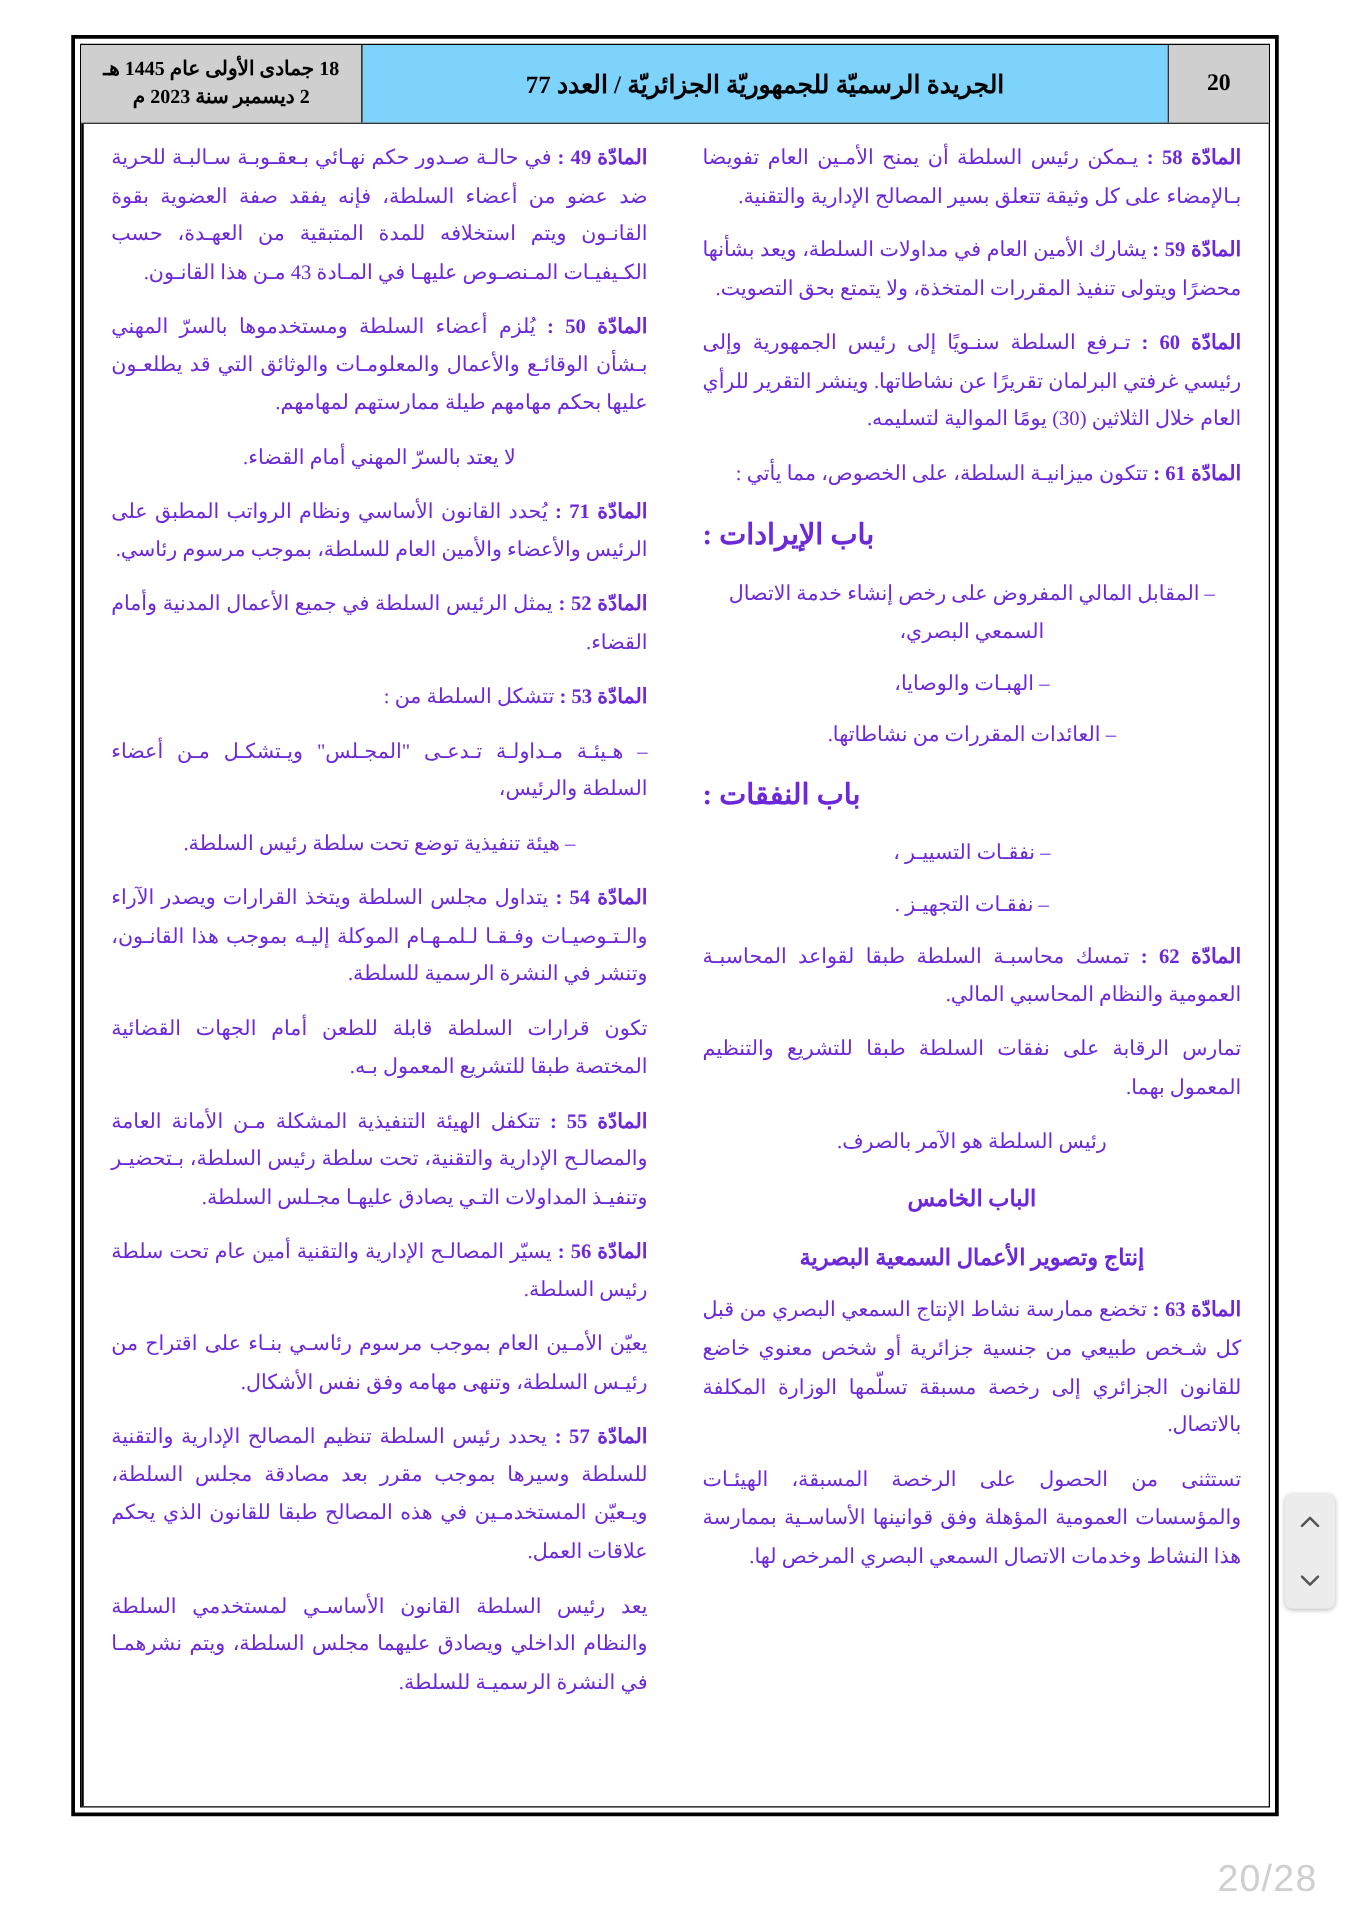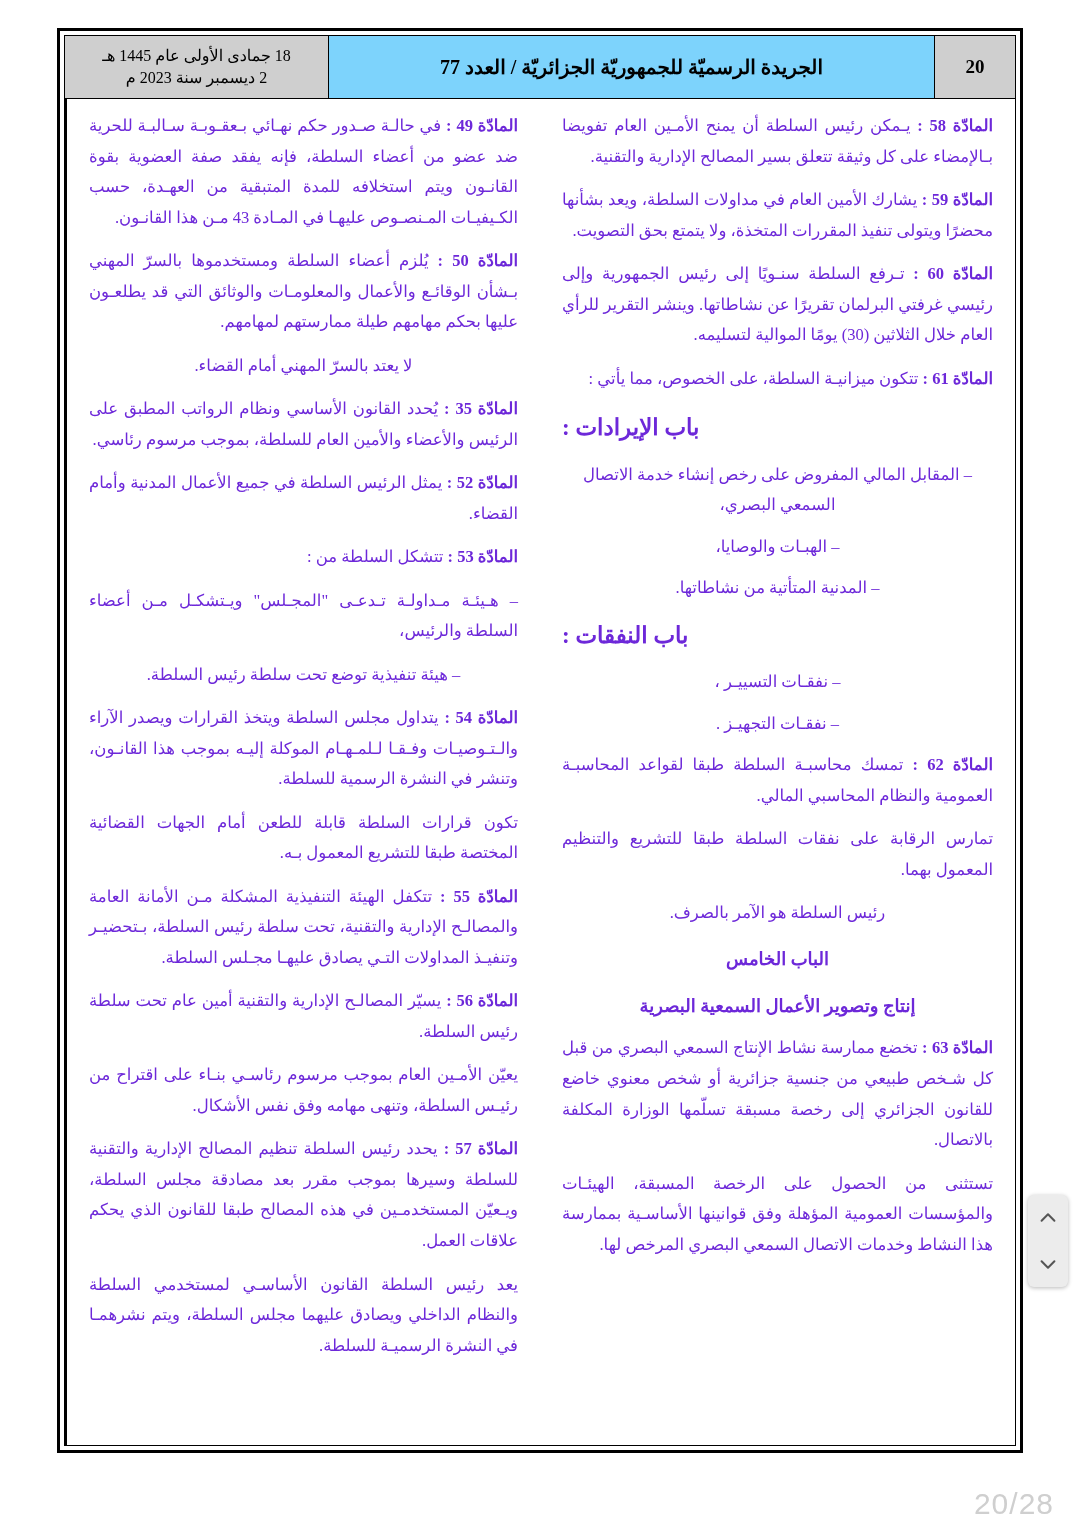--- a/index.html
+++ b/index.html
@@ -63,28 +63,28 @@
     align-items: center;
     justify-content: center;
     text-align: center;
     font-size: 20px;
     font-weight: bold;
     color: #000;
     padding: 0 8px;
     background: #7dd3fc;
   }
   .header-date {
-    width: 264px;
+    width: 225px;
     display: flex;
     flex-direction: column;
     align-items: center;
     justify-content: center;
     text-align: center;
     font-size: 16px;
-    font-weight: normal;
+    font-weight: bold;
     line-height: 1.35;
     color: #000;
     border-right: 1px solid #000;
     background: #cfcfcf;
     padding: 0 6px;
     box-sizing: border-box;
   }
   
   .columns {
     display: flex;
@@ -185,42 +185,42 @@
 
         <div class="col left-col">
           <p class="para"><span class="art">المادّة 58 :</span> يـمكن رئيس السلطة أن يمنح الأمـين العام تفويضا بـالإمضاء على كل وثيقة تتعلق بسير المصالح الإدارية والتقنية.</p>
           <p class="para"><span class="art">المادّة 59 :</span> يشارك الأمين العام في مداولات السلطة، ويعد بشأنها محضرًا ويتولى تنفيذ المقررات المتخذة، ولا يتمتع بحق التصويت.</p>
           <p class="para"><span class="art">المادّة 60 :</span> تـرفع السلطة سنـويًا إلى رئيس الجمهورية وإلى رئيسي غرفتي البرلمان تقريرًا عن نشاطاتها. وينشر التقرير للرأي العام خلال الثلاثين (30) يومًا الموالية لتسليمه.</p>
           <p class="para"><span class="art">المادّة 61 :</span> تتكون ميزانيـة السلطة، على الخصوص، مما يأتي :</p>
 
           <p class="subheading">باب الإيرادات :</p>
           <p class="bullet">– المقابل المالي المفروض على رخص إنشاء خدمة الاتصال السمعي البصري،</p>
           <p class="bullet">– الهبـات والوصايا،</p>
-          <p class="bullet">– المدنية المتأتية من نشاطاتها.</p>
+          <p class="bullet">– العائدات المقررات من نشاطاتها.</p>
 
           <p class="subheading">باب النفقات :</p>
           <p class="bullet">– نفقـات التسييـر ،</p>
           <p class="bullet">– نفقـات التجهيـز .</p>
 
           <p class="para"><span class="art">المادّة 62 :</span> تمسك محاسبـة السلطة طبقا لقواعد المحاسبـة العمومية والنظام المحاسبي المالي.</p>
           <p class="para">تمارس الرقابة على نفقات السلطة طبقا للتشريع والتنظيم المعمول بهما.</p>
           <p class="para center">رئيس السلطة هو الآمر بالصرف.</p>
 
           <p class="heading">الباب الخامس</p>
           <p class="heading">إنتاج وتصوير الأعمال السمعية البصرية</p>
 
           <p class="para"><span class="art">المادّة 63 :</span> تخضع ممارسة نشاط الإنتاج السمعي البصري من قبل كل شـخص طبيعي من جنسية جزائرية أو شخص معنوي خاضع للقانون الجزائري إلى رخصة مسبقة تسلّمها الوزارة المكلفة بالاتصال.</p>
           <p class="para">تستثنى من الحصول على الرخصة المسبقة، الهيئـات والمؤسسات العمومية المؤهلة وفق قوانينها الأساسـية بممارسة هذا النشاط وخدمات الاتصال السمعي البصري المرخص لها.</p>
         </div>
 
         <div class="col right-col">
           <p class="para"><span class="art">المادّة 49 :</span> في حالـة صـدور حكم نهـائي بـعقـوبـة سـالبـة للحرية ضد عضو من أعضاء السلطة، فإنه يفقد صفة العضوية بقوة القانـون ويتم استخلافه للمدة المتبقية من العهـدة، حسب الكـيفيـات المـنصـوص عليهـا في المـادة 43 مـن هذا القانـون.</p>
           <p class="para"><span class="art">المادّة 50 :</span> يُلزم أعضاء السلطة ومستخدموها بالسرّ المهني بـشأن الوقائـع والأعمال والمعلومـات والوثائق التي قد يطلعـون عليها بحكم مهامهم طيلة ممارستهم لمهامهم.</p>
           <p class="para center">لا يعتد بالسرّ المهني أمام القضاء.</p>
-          <p class="para"><span class="art">المادّة 35 :</span> يُحدد القانون الأساسي ونظام الرواتب المطبق على الرئيس والأعضاء والأمين العام للسلطة، بموجب مرسوم رئاسي.</p>
+          <p class="para"><span class="art">المادّة 71 :</span> يُحدد القانون الأساسي ونظام الرواتب المطبق على الرئيس والأعضاء والأمين العام للسلطة، بموجب مرسوم رئاسي.</p>
           <p class="para"><span class="art">المادّة 52 :</span> يمثل الرئيس السلطة في جميع الأعمال المدنية وأمام القضاء.</p>
           <p class="para"><span class="art">المادّة 53 :</span> تتشكل السلطة من :</p>
           <p class="para">– هـيئـة مـداولـة تـدعـى "المجـلس" ويـتشكـل مـن أعضاء السلطة والرئيس،</p>
           <p class="para center">– هيئة تنفيذية توضع تحت سلطة رئيس السلطة.</p>
           <p class="para"><span class="art">المادّة 54 :</span> يتداول مجلس السلطة ويتخذ القرارات ويصدر الآراء والـتـوصيـات وفـقـا لـلمـهـام الموكلة إليـه بموجب هذا القانـون، وتنشر في النشرة الرسمية للسلطة.</p>
           <p class="para">تكون قرارات السلطة قابلة للطعن أمام الجهات القضائية المختصة طبقا للتشريع المعمول بـه.</p>
           <p class="para"><span class="art">المادّة 55 :</span> تتكفل الهيئة التنفيذية المشكلة مـن الأمانة العامة والمصالـح الإدارية والتقنية، تحت سلطة رئيس السلطة، بـتحضيـر وتنفيـذ المداولات التـي يصادق عليهـا مجـلس السلطة.</p>
           <p class="para"><span class="art">المادّة 56 :</span> يسيّر المصالـح الإدارية والتقنية أمين عام تحت سلطة رئيس السلطة.</p>
           <p class="para">يعيّن الأمـين العام بموجب مرسوم رئاسـي بنـاء على اقتراح من رئيـس السلطة، وتنهى مهامه وفق نفس الأشكال.</p>
           <p class="para"><span class="art">المادّة 57 :</span> يحدد رئيس السلطة تنظيم المصالح الإدارية والتقنية للسلطة وسيرها بموجب مقرر بعد مصادقة مجلس السلطة، ويـعيّن المستخدمـين في هذه المصالح طبقا للقانون الذي يحكم علاقات العمل.</p>

